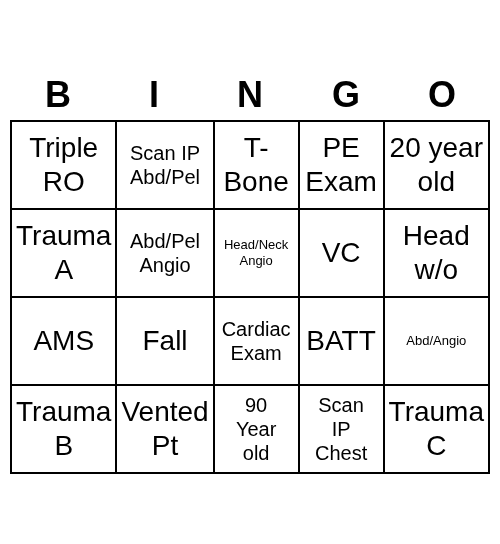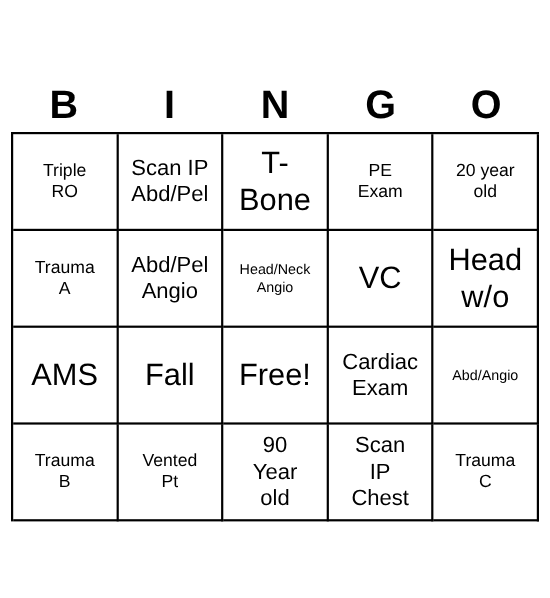--- a/index.html
+++ b/index.html
@@ -58,21 +58,21 @@
 
     .bingo-cell .cell-text {
       display: block;
     }
 
     .size-large {
       font-size: 28px;
     }
 
     .size-medium {
-      font-size: 16px;
+      font-size: 28px;
     }
 
     .size-small {
       font-size: 20px;
     }
 
     .size-xsmall {
       font-size: 13px;
     }
   </style>
@@ -118,24 +118,24 @@
       <div class="bingo-cell">
         <span class="cell-text size-large">Head<br>w/o</span>
       </div>
       <div class="bingo-cell">
         <span class="cell-text size-large">AMS</span>
       </div>
       <div class="bingo-cell">
         <span class="cell-text size-large">Fall</span>
       </div>
       <div class="bingo-cell">
-        <span class="cell-text size-large">Free!</span>
+        <span class="cell-text size-small">Cardiac<br>Exam</span>
       </div>
       <div class="bingo-cell">
-        <span class="cell-text size-small">Cardiac<br>Exam</span>
+        <span class="cell-text size-medium">BATT</span>
       </div>
       <div class="bingo-cell">
         <span class="cell-text size-xsmall">Abd/Angio</span>
       </div>
       <div class="bingo-cell">
         <span class="cell-text size-medium">Trauma<br>B</span>
       </div>
       <div class="bingo-cell">
         <span class="cell-text size-medium">Vented<br>Pt</span>
       </div>

